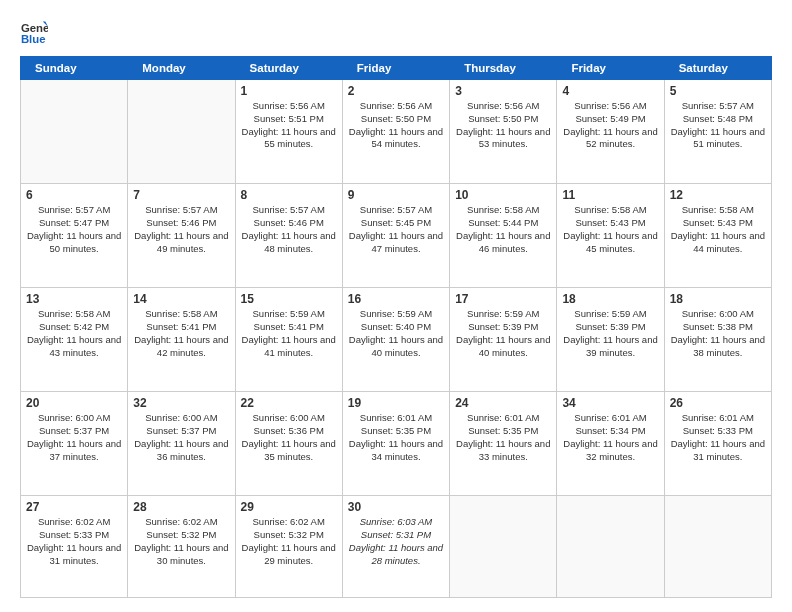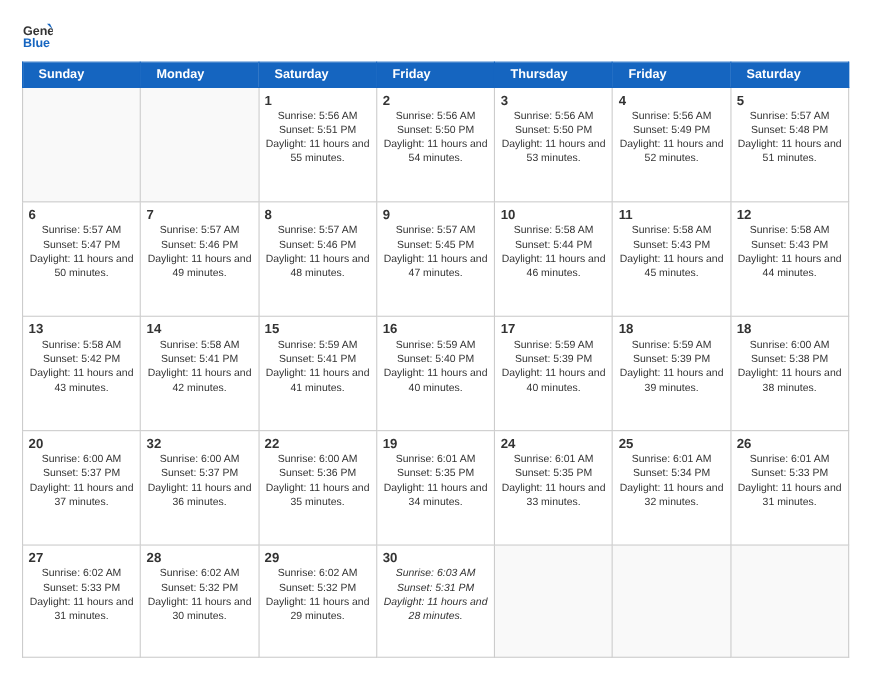--- a/index.html
+++ b/index.html
@@ -272,21 +272,21 @@
 Sunset: 5:35 PM
 Daylight: 11 hours and 34 minutes.</div>
           </td>
           <td>
             <span class="day-num">24</span>
             <div class="cell-info" style="white-space: pre-line;">Sunrise: 6:01 AM
 Sunset: 5:35 PM
 Daylight: 11 hours and 33 minutes.</div>
           </td>
           <td>
-            <span class="day-num">25</span>
+            <span class="day-num">34</span>
             <div class="cell-info" style="white-space: pre-line;">Sunrise: 6:01 AM
 Sunset: 5:34 PM
 Daylight: 11 hours and 32 minutes.</div>
           </td>
           <td>
             <span class="day-num">26</span>
             <div class="cell-info" style="white-space: pre-line;">Sunrise: 6:01 AM
 Sunset: 5:33 PM
 Daylight: 11 hours and 31 minutes.</div>
           </td>

